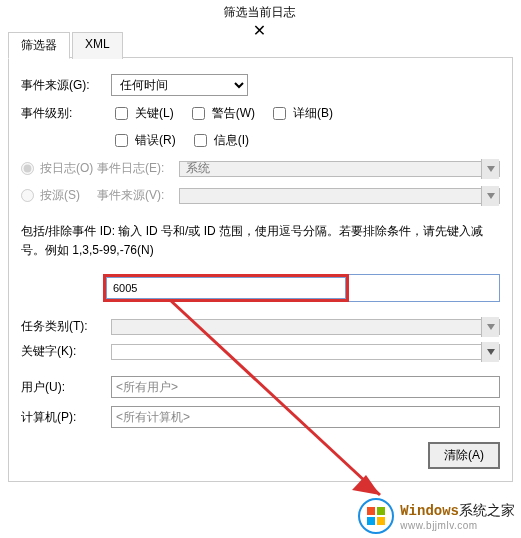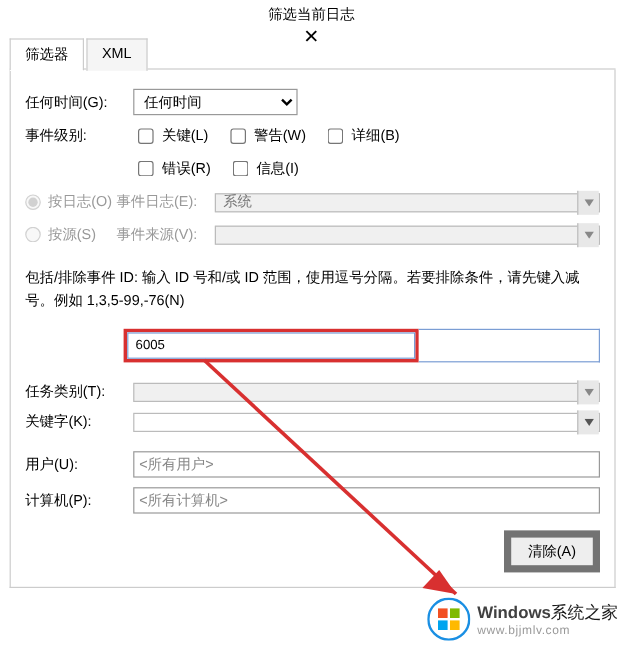--- a/index.html
+++ b/index.html
@@ -145,21 +145,21 @@
     border: 1px solid #7a9dd4;
     border-left: none;
     height: 28px;
     background: #fff;
   }
   .user-input {
     flex: 1;
     color: #888;
   }
   .btn {
-    border: 6px solid #737373;
+    border: 2px solid #737373;
     background: #eee;
     padding: 3px 14px;
     cursor: pointer;
     font-family: inherit;
     font-size: 12px;
   }
   .btn-row {
     display: flex;
     justify-content: flex-end;
     margin-top: 14px;
@@ -176,40 +176,40 @@
     position: absolute;
     right: 6px;
     bottom: 4px;
     display: flex;
     align-items: center;
     gap: 6px;
     pointer-events: none;
   }
   .watermark .wm-text { text-align: left; }
   .watermark .wm-line1 { font-size: 14px; color: #1a1a1a; }
-  .watermark .wm-line1 .blue { color: #404040; font-weight: bold; }
+  .watermark .wm-line1 .blue { color: #a16207; font-weight: bold; font-family: Liberation Mono, monospace; }
   .watermark .wm-line2 { font-size: 10px; color: #999; letter-spacing: 0.5px; }
 </style>
 </head>
 <body>
 
 <div class="titlebar">
   <span>筛选当前日志</span>
   <span class="close">✕</span>
 </div>
 
 <div class="tabs">
   <div class="tab active">筛选器</div>
   <div class="tab">XML</div>
 </div>
 
 <div class="tab-content">
 
   <div class="form-row">
-    <label class="main-label">任何时间(G):</label>
+    <label class="main-label">事件来源(G):</label>
     <select style="width:137px;">
       <option>任何时间</option>
     </select>
   </div>
 
   <div class="form-row">
     <label class="main-label">事件级别:</label>
     <div class="controls">
       <span class="check-item">
           <input type="checkbox" style="">

